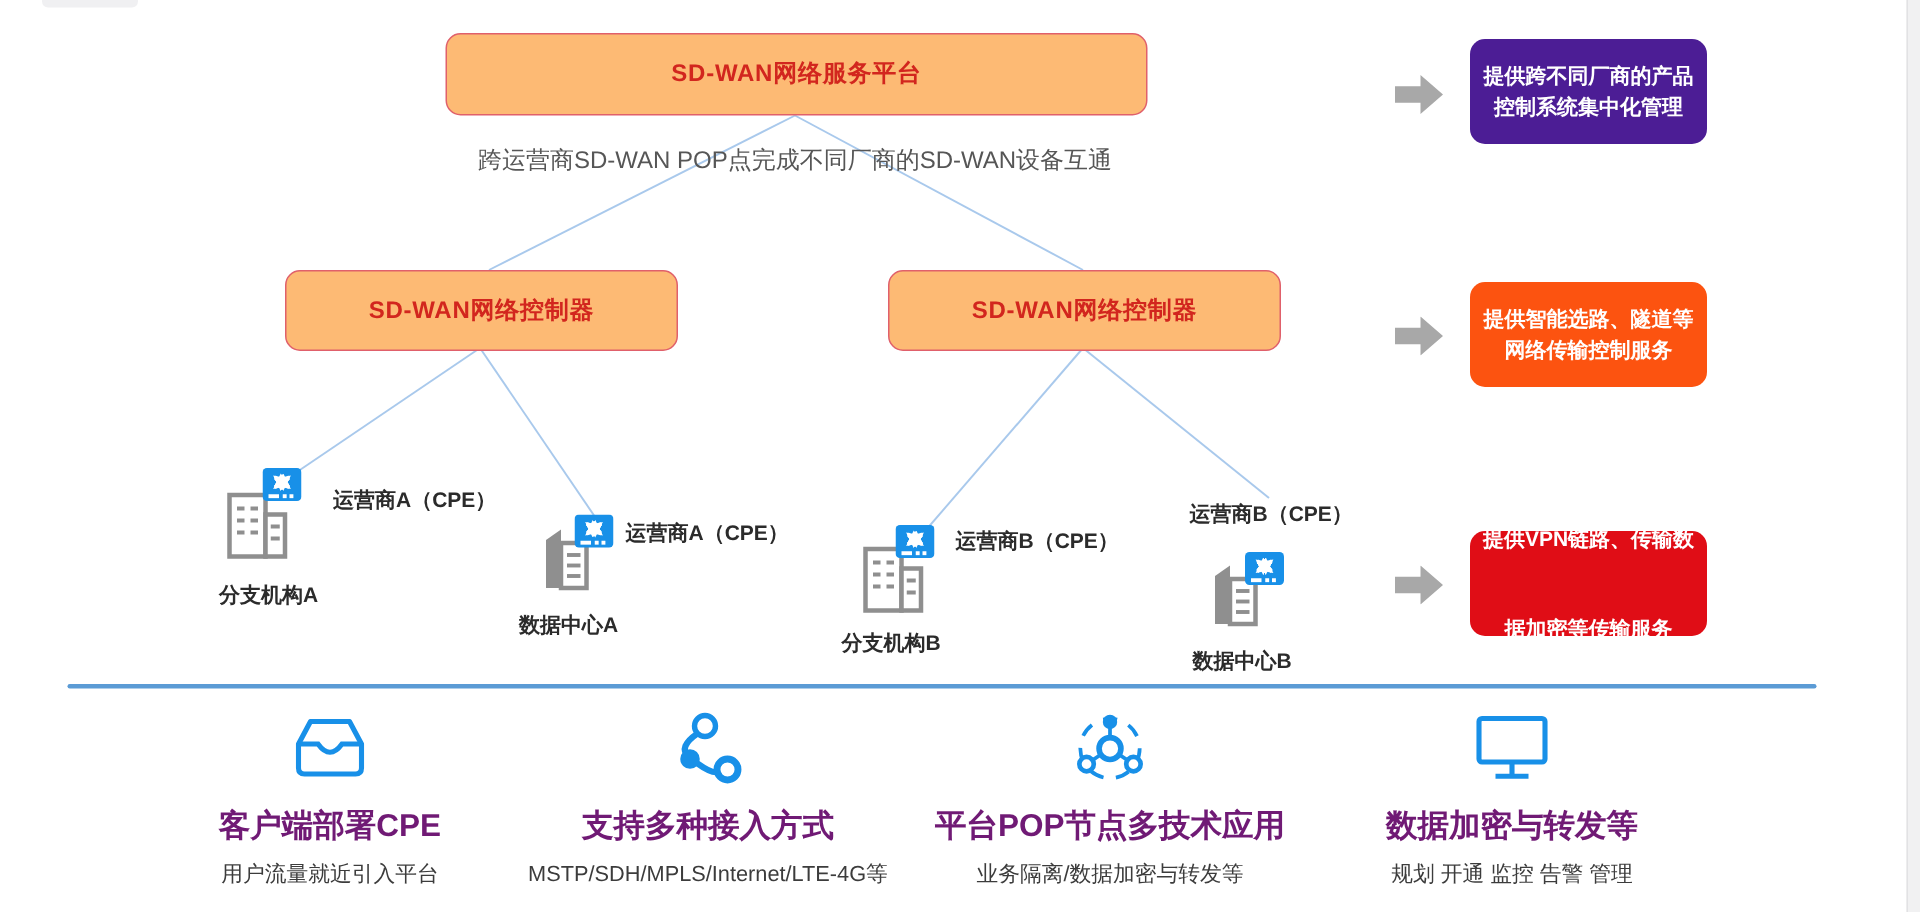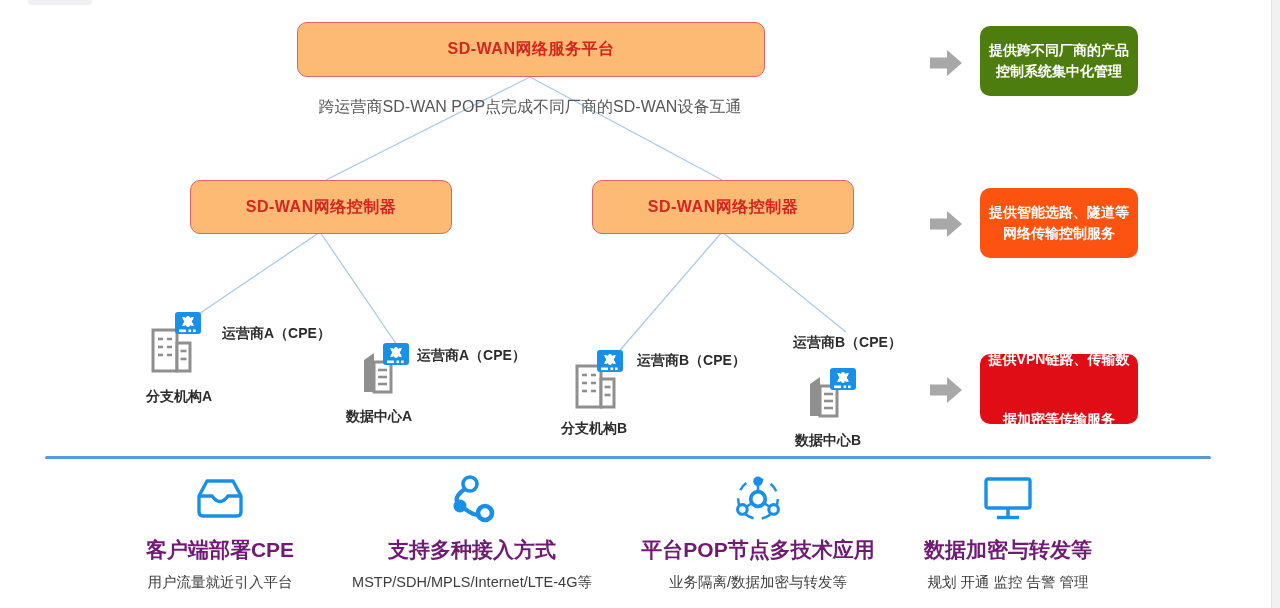--- a/index.html
+++ b/index.html
@@ -17,21 +17,21 @@
     position:absolute;z-index:2;text-align:center;color:#565656;font-size:16px;
   }
   .label{position:absolute;z-index:3;font-weight:700;font-size:14px;color:#2b2b2b;white-space:nowrap;}
   .icon-abs{position:absolute;z-index:2;line-height:0;}
   .cpe-abs{position:absolute;z-index:4;line-height:0;}
   .benefit{
     position:absolute;z-index:2;width:158px;height:70px;border-radius:10px;
     display:flex;flex-direction:column;align-items:center;justify-content:center;
     color:#fff;font-weight:700;font-size:14px;line-height:21px;text-align:center;white-space:nowrap;
   }
-  .benefit.b-blue{background:#4d7c0f;}
+  .benefit.b-blue{background:#4c1d95;}
   .benefit.b-orange{background:#fc5310;}
   .benefit.b-red{background:#e00d16;}
   .g-arrow{position:absolute;z-index:2;line-height:0;}
   .divider{position:absolute;z-index:1;left:45px;top:456px;width:1166px;height:3px;background:#5b9bd5;border-radius:2px;}
   .feature{position:absolute;top:472px;width:260px;text-align:center;z-index:2;}
   .f-icon{height:54px;display:flex;align-items:center;justify-content:center;line-height:0;}
   .f-title{margin-top:10px;font-size:21px;font-weight:700;color:#701a75;white-space:nowrap;}
   .f-desc{margin-top:9px;font-size:14.5px;color:#3c3c3c;white-space:nowrap;}
   .scroll-strip{position:absolute;z-index:5;right:0;top:0;width:8px;height:608px;background:#f1f1f2;border-left:1px solid #e2e2e4;}
   .top-pill{position:absolute;z-index:5;left:28px;top:0;width:64px;height:5px;background:#f0f0f2;border-radius:0 0 4px 4px;}
@@ -252,21 +252,21 @@
         <path d="M19 16 Q6 25 13 31" fill="none" stroke="#1890e8" stroke-width="4.2"></path>
         <path d="M19 36 Q30 44 34 41" fill="none" stroke="#1890e8" stroke-width="4.2"></path>
         <circle cx="14" cy="33" r="6.5" fill="#1890e8"></circle>
         <circle cx="39" cy="40" r="7" fill="none" stroke="#1890e8" stroke-width="4.6"></circle>
       </svg>
     </div>
     <div class="f-title">支持多种接入方式</div>
     <div class="f-desc">MSTP/SDH/MPLS/Internet/LTE-4G等</div>
   </div>
 
-  <div class="feature" style="left:628px;">
+  <div class="feature" style="left:610px;">
     <div class="f-icon">
       <svg width="50" height="50" viewBox="0 0 48 48">
         <circle cx="24" cy="24" r="19" fill="none" stroke="#1890e8" stroke-width="2.4" stroke-dasharray="9 8"></circle>
         <line x1="24" y1="24" x2="24" y2="7" stroke="#1890e8" stroke-width="2.4"></line>
         <line x1="24" y1="24" x2="9" y2="34" stroke="#1890e8" stroke-width="2.4"></line>
         <line x1="24" y1="24" x2="39" y2="34" stroke="#1890e8" stroke-width="2.4"></line>
         <circle cx="24" cy="24" r="7" fill="#fff" stroke="#1890e8" stroke-width="3.6"></circle>
         <circle cx="24" cy="7" r="4.6" fill="#1890e8"></circle>
         <circle cx="9" cy="34" r="4.6" fill="#fff" stroke="#1890e8" stroke-width="3"></circle>
         <circle cx="39" cy="34" r="4.6" fill="#fff" stroke="#1890e8" stroke-width="3"></circle>

